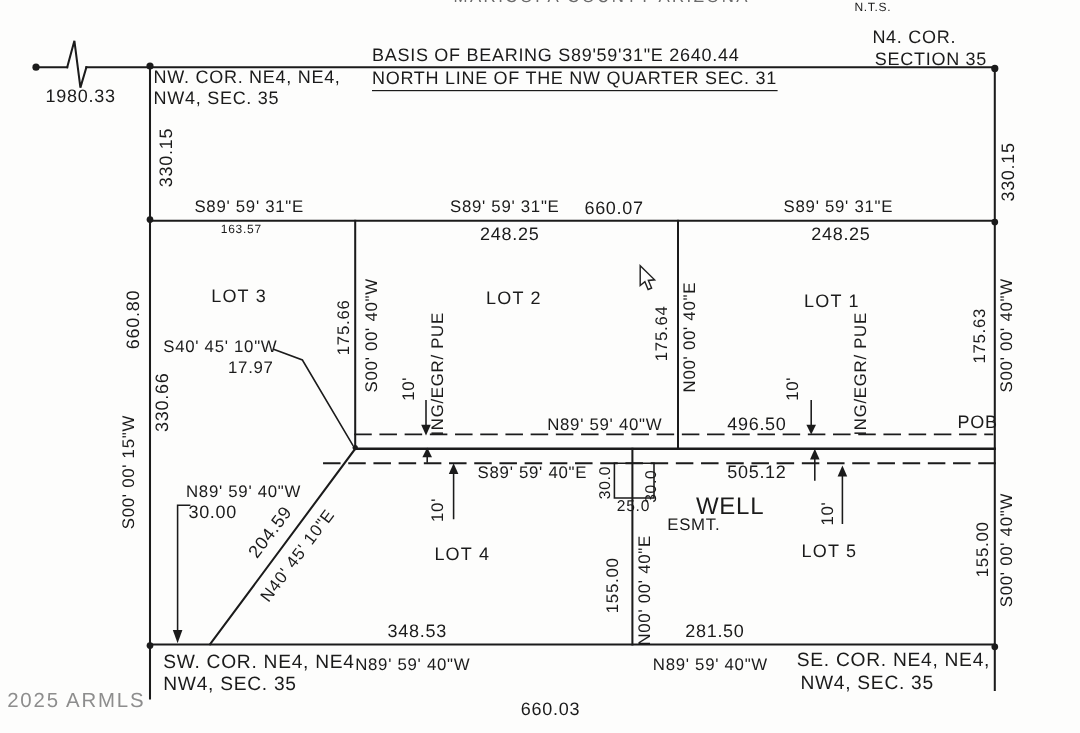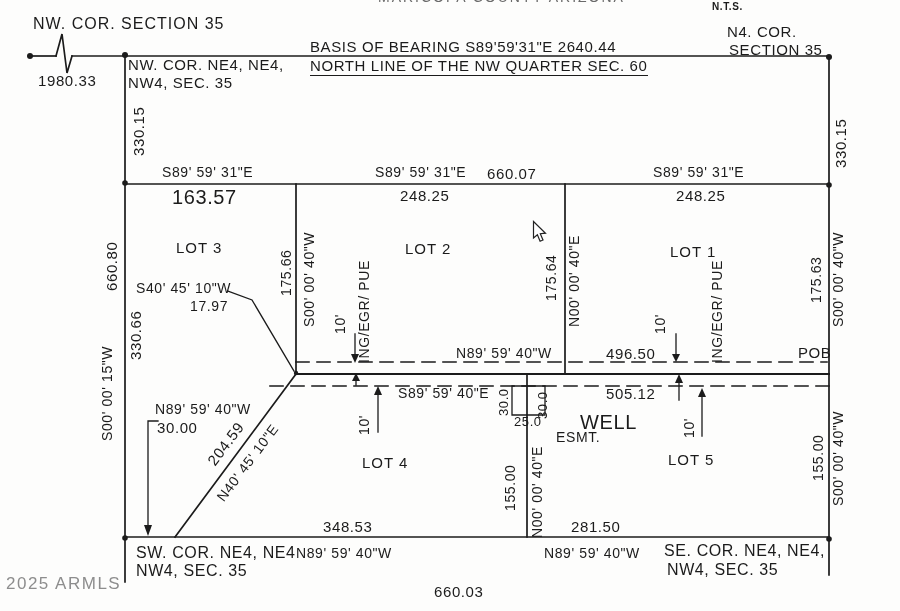--- a/index.html
+++ b/index.html
@@ -73,43 +73,42 @@
       <circle cx="829" cy="185" r="2.8"></circle>
       <circle cx="125" cy="538" r="2.8"></circle>
       <circle cx="829" cy="539" r="2.8"></circle>
       <circle cx="296" cy="373" r="2.2"></circle>
     </g>
 
     <path fill="#ffffff" stroke="#222222" stroke-width="1.2" d="M533.5,221.5 v16.5 l3.9,-3.2 l2.7,6.4 l2.9,-1.2 l-2.7,-6.3 l5.2,-0.5 z"></path>
   </svg>
 
   <div class="lbl clipped" style="left:378px;top:-10px;font-size:14px;">MARICOPA COUNTY ARIZONA</div>
-  <div class="lbl" style="left:712px;top:2px;font-size:10px;font-weight:bold;">N.T.S.</div>
+  <div class="lbl" style="left:712px;top:2px;font-size:10px;font-weight:normal;">N.T.S.</div>
 
-  <div class="lbl" style="left:33px;top:15px;font-size:16px;letter-spacing:1px;">NW. COR. SECTION 35</div>
   <div class="lbl" style="left:38px;top:73px;font-size:15px;">1980.33</div>
   <div class="lbl" style="left:128px;top:57px;font-size:15px;">NW. COR. NE4, NE4,</div>
   <div class="lbl" style="left:128px;top:75px;font-size:15px;">NW4, SEC. 35</div>
   <div class="lbl" style="left:310px;top:39px;font-size:15px;">BASIS OF BEARING S89'59'31"E 2640.44</div>
-  <div class="lbl u" style="left:310px;top:58px;font-size:15px;">NORTH LINE OF THE NW QUARTER SEC. 60</div>
+  <div class="lbl u" style="left:310px;top:58px;font-size:15px;">NORTH LINE OF THE NW QUARTER SEC. 31</div>
   <div class="lbl" style="left:727px;top:24px;font-size:15px;">N4. COR.</div>
   <div class="lbl" style="left:729px;top:42px;font-size:15px;">SECTION 35</div>
   <div class="lbl" style="left:136px;top:544px;font-size:16px;">SW. COR. NE4, NE4</div>
   <div class="lbl" style="left:136px;top:562px;font-size:16px;">NW4, SEC. 35</div>
   <div class="lbl" style="left:664px;top:542px;font-size:16px;">SE. COR. NE4, NE4,</div>
   <div class="lbl" style="left:667px;top:561px;font-size:16px;">NW4, SEC. 35</div>
 
   <div class="lbl" style="left:176px;top:240px;font-size:15px;letter-spacing:1px;">LOT 3</div>
   <div class="lbl" style="left:405px;top:241px;font-size:15px;letter-spacing:1px;text-align:right;">LOT 2</div>
   <div class="lbl" style="left:670px;top:244px;font-size:15px;letter-spacing:1px;">LOT 1</div>
   <div class="lbl" style="left:362px;top:455px;font-size:15px;letter-spacing:1px;">LOT 4</div>
   <div class="lbl" style="left:668px;top:452px;font-size:15px;letter-spacing:1px;">LOT 5</div>
 
   <div class="lbl" style="left:162px;top:165px;font-size:14px;">S89' 59' 31"E</div>
-  <div class="lbl" style="left:172px;top:187px;font-size:20px;">163.57</div>
+  <div class="lbl" style="left:184px;top:187px;font-size:10px;">163.57</div>
   <div class="lbl" style="left:375px;top:165px;font-size:14px;">S89' 59' 31"E</div>
   <div class="lbl" style="left:487px;top:166px;font-size:15px;">660.07</div>
   <div class="lbl" style="left:400px;top:188px;font-size:15px;">248.25</div>
   <div class="lbl" style="left:653px;top:165px;font-size:14px;">S89' 59' 31"E</div>
   <div class="lbl" style="left:676px;top:188px;font-size:15px;">248.25</div>
 
   <div class="lbl v" style="left:131px;top:156px;font-size:15px;">330.15</div>
   <div class="lbl v" style="left:104px;top:291px;font-size:15px;">660.80</div>
   <div class="lbl v" style="left:100px;top:441px;font-size:14px;">S00' 00' 15"W</div>
   <div class="lbl v" style="left:128px;top:360px;font-size:15px;">330.66</div>

